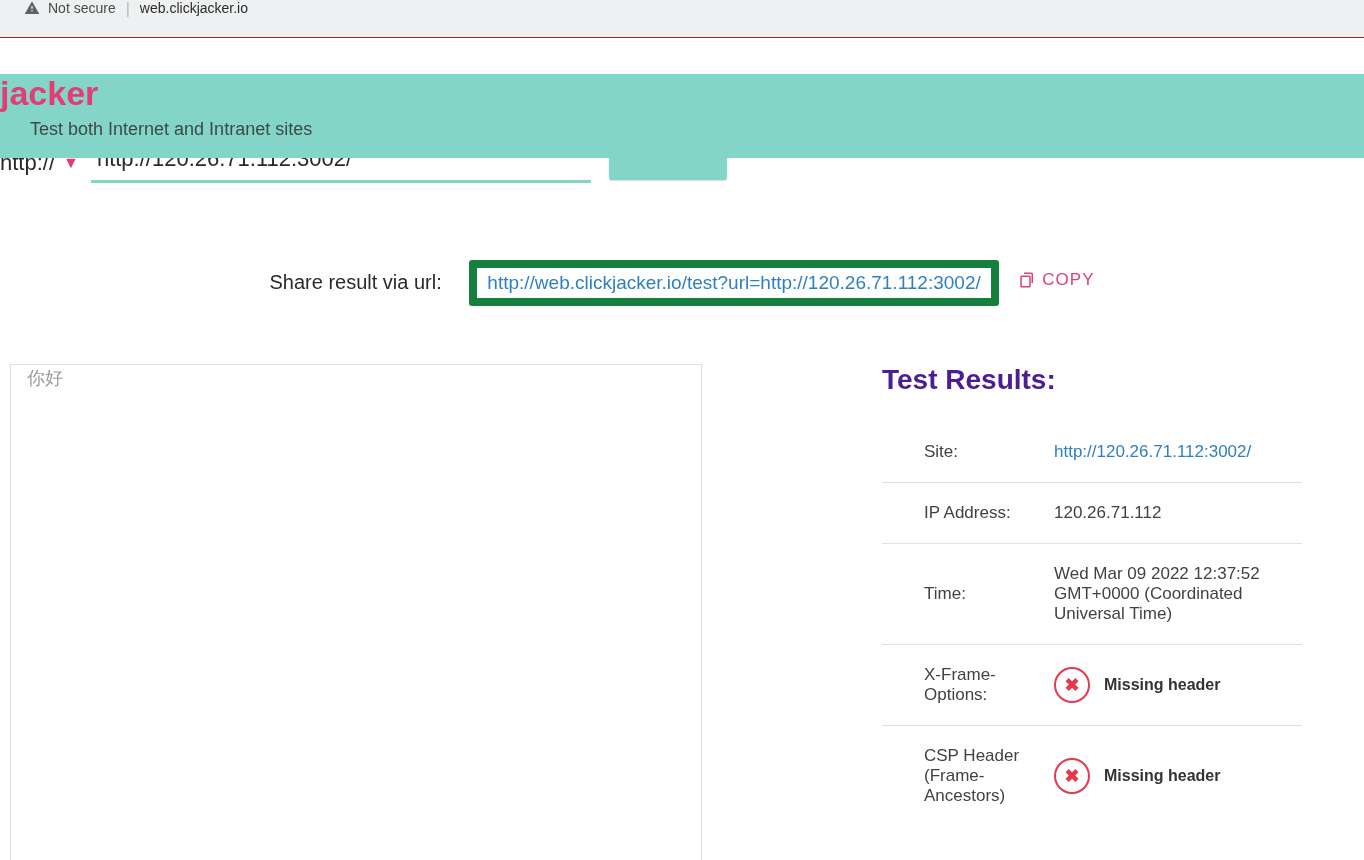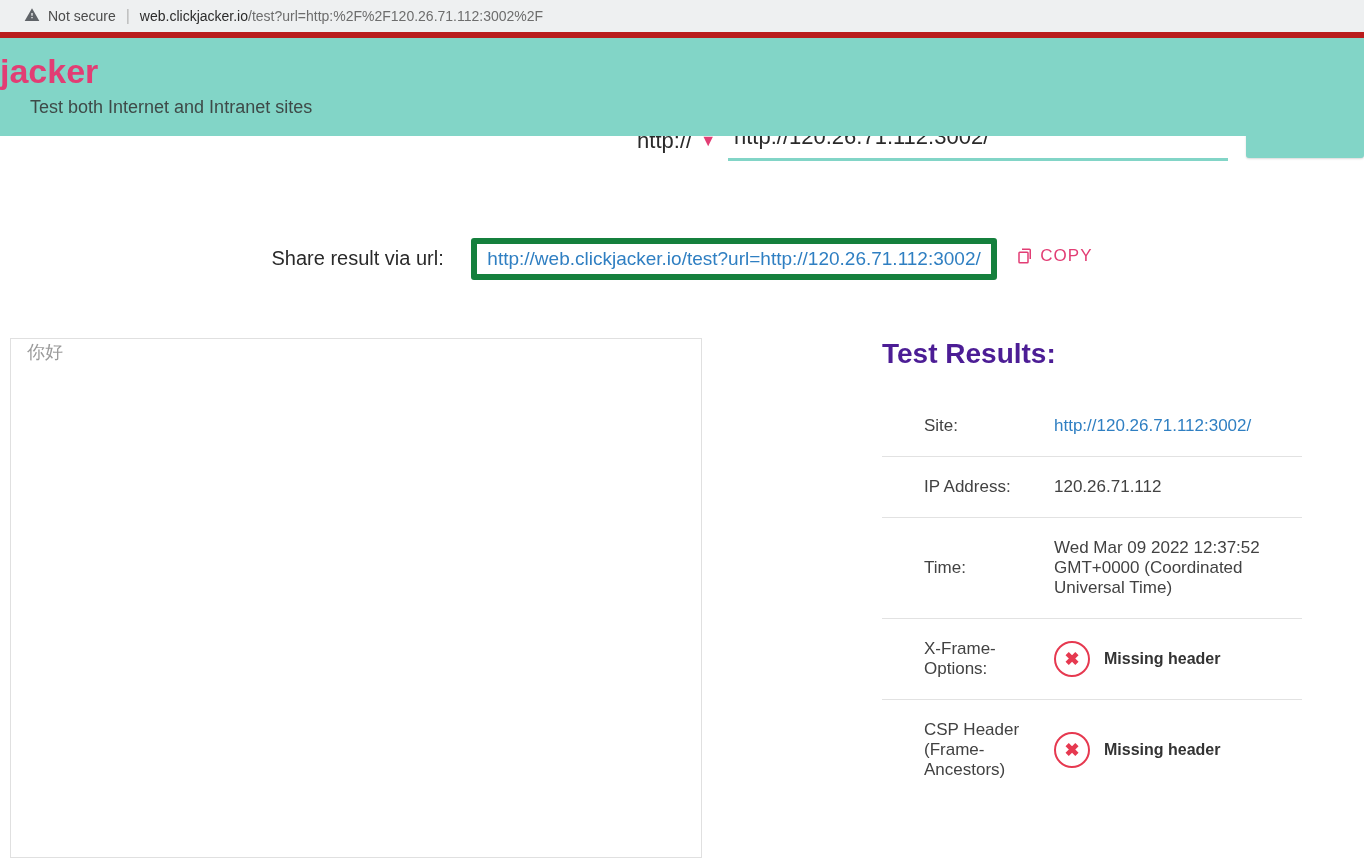--- a/index.html
+++ b/index.html
@@ -1,43 +1,43 @@
 <!DOCTYPE html>
 <html><head>
 <meta charset="utf-8">
 <style>
 * { margin:0; padding:0; box-sizing:border-box; font-family:"Segoe UI",Arial,sans-serif; }
 body { background:#fff; width:1364px; height:860px; overflow:hidden; position:relative; color:#333;}
 
 
-.chrome-bar { height:38px; background:#eef0f1; display:flex; align-items:center; padding:0 8px; font-size:14px; color:#4b4b4b; border-bottom:6px solid #b91c1c;}
+.chrome-bar { height:38px; background:#eef0f1; display:flex; align-items:flex-start; padding:0 8px; font-size:14px; color:#4b4b4b; border-bottom:1px solid #b91c1c;}
 .chrome-bar .triangle-icon{ margin:0 8px 0 16px; }
 .chrome-bar .sep{ margin:0 10px; color:#b8b8b8; font-size:16px;}
 .chrome-bar .host{color:#2b2b2b;}
 .chrome-bar .path{color:#6d6d6d;}
 
 
-.site-header{ background:#82d5c7; padding:14px 0 18px 0; }
+.site-header{ background:#82d5c7; padding:0 0 18px 0;margin-top:36px; }
 .brand{ font-size:34px; font-weight:700; color:#e23d74; margin-left:0; padding-left:0;}
 .tagline{ font-size:18px; color:#3e4a48; margin-left:30px; margin-top:6px;}
 
 
-.search-row{ display:flex; justify-content:flex-end; align-items:center; margin-top:2px;}
+.search-row{ display:flex; justify-content:flex-start; align-items:center; margin-top:2px;}
 .protocol{ font-size:22px; color:#2a2a2a; font-weight:400; margin-right:8px;}
 .chevron{ color:#e23d74; font-size:16px; margin-right:12px;}
 .url-input{ width:500px; font-size:22px; border:none; border-bottom:3px solid #82d5c7; padding:4px 6px 8px 6px; color:#2a2a2a; outline:none;}
 .go-btn{ width:118px; height:34px; background:#82d5c7; border:none; border-radius:3px; margin-left:18px; box-shadow:0 1px 2px rgba(0,0,0,.15);}
  
 .cutoff-wrap{overflow:hidden; height:28px;}
 .cutoff-wrap .search-row{ transform:translateY(-18px);}
 
 
 .share-row{ text-align:center; margin-top:74px; font-size:20px;}
 .share-label{ color:#2a2a2a; margin-right:22px;}
-.share-box{ display:inline-block; border:6px solid #15803d; border-radius:3px; padding:4px 10px; color:#2f7fc2; font-size:19px;}
+.share-box{ display:inline-block; border:8px solid #15803d; border-radius:3px; padding:4px 10px; color:#2f7fc2; font-size:19px;}
 .copy-btn{ display:inline-flex; align-items:center; gap:6px; color:#e23d74; font-size:17px; letter-spacing:1px; margin-left:14px; cursor:pointer; font-weight:500;}
 .copy-btn svg{width:18px;height:18px;}
 
 
 .main{ display:flex; margin-top:58px; padding:0 0 0 10px; }
 .iframe-pane{ width:692px; height:520px; border:1px solid #e0e0e0; padding:1px 16px; font-size:18px; color:#9a9a9a; background:#fff;}
 .results{ margin-left:180px; width:420px;}
 .results-title{ font-size:28px; color:#4c1d95; font-weight:700; margin-bottom:26px;}
 .r-row{ display:flex; padding:20px 0; border-bottom:1px solid #e2e2e2; font-size:17px; align-items:center;}
 .r-row:last-child{border-bottom:none;}
@@ -53,21 +53,20 @@
 
 <div class="chrome-bar">
   <span class="triangle-icon">
     <svg width="16" height="16" viewBox="0 0 24 24">
         <path fill="#5f6368" d="M12 2L1 21h22L12 2zm1 15h-2v-2h2v2zm0-4h-2V9h2v4z"></path>
       </svg>
   </span>
   <span>Not secure</span>
   <span class="sep">|</span>
   <span class="host">web.clickjacker.io</span>
-    <span class="path">/test?url=http:%2F%2F120.26.71.112:3002%2F</span>
 </div>
 
 <div class="site-header">
   <div class="brand">jacker</div>
   <div class="tagline">Test both Internet and Intranet sites</div>
 </div>
 
 <div class="cutoff-wrap">
   <div class="search-row">
     <span class="protocol">http://</span>

